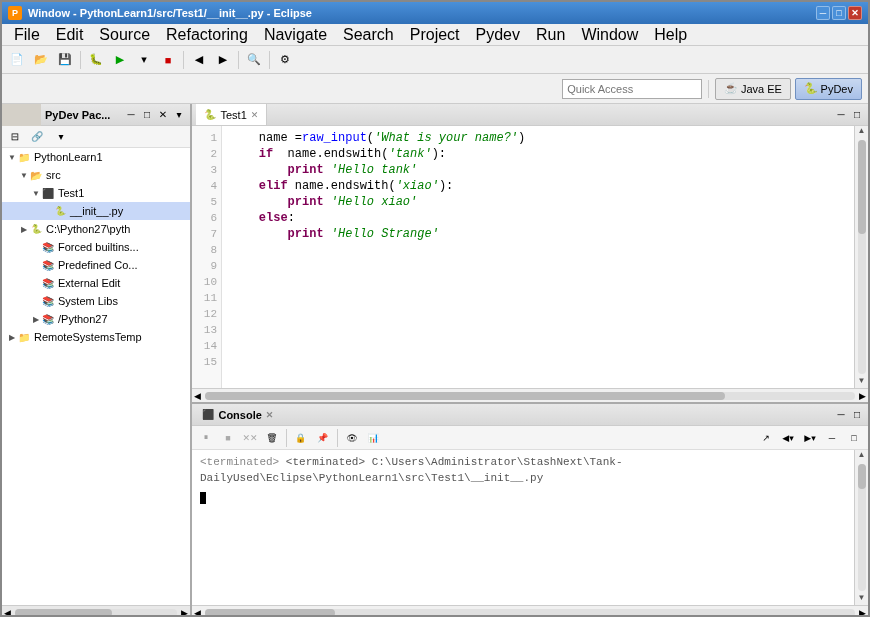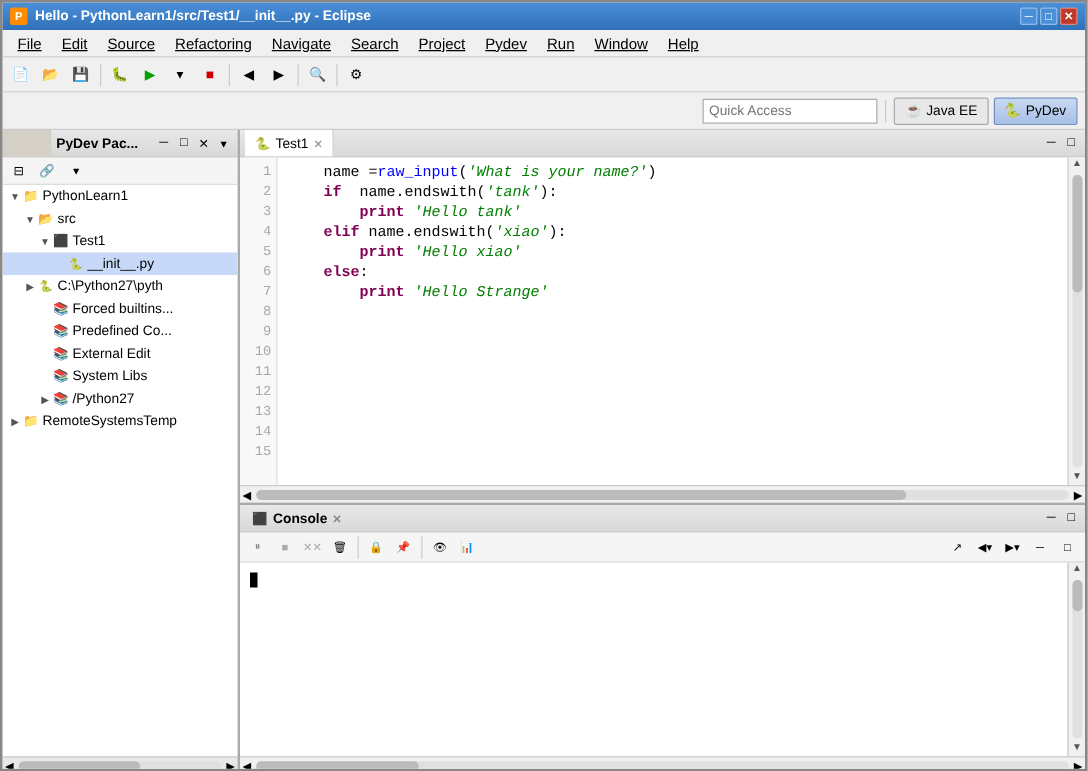--- a/index.html
+++ b/index.html
@@ -49,24 +49,24 @@
     .menu-bar {
       background: #f0f0f0;
       border-bottom: 1px solid #ccc;
       height: 22px;
       display: flex;
       align-items: center;
       padding: 0 4px;
     }
     .menu-item {
       padding: 2px 8px;
-      font-size: 12px;
+      font-size: 16px;
       cursor: pointer;
       height: 100%;
-      display: flex; align-items: center; text-decoration: underline;
+      display: flex; align-items: center;
     }
 
     
     .toolbar {
       background: #f0f0f0;
       border-bottom: 1px solid #ccc;
       height: 28px;
       display: flex;
       align-items: center;
       padding: 0 4px;
@@ -348,21 +348,21 @@
 
     .panel-header-title { font-size: 11px; font-weight: bold; }
 
     .tree-label { font-size: 11px; }
   </style>
 </head>
 <body>
 
 <div class="title-bar">
   <div class="title-bar-icon">P</div>
-  <span class="title-text">Hello - PythonLearn1/src/Test1/__init__.py - Eclipse</span>
+  <span class="title-text">Window - PythonLearn1/src/Test1/__init__.py - Eclipse</span>
   <div class="title-buttons">
     <div class="title-btn minimize">─</div>
     <div class="title-btn maximize">□</div>
     <div class="title-btn close">✕</div>
   </div>
 </div>
 
 <div class="menu-bar">
   <div class="menu-item">File</div>
   <div class="menu-item">Edit</div>
@@ -575,20 +575,23 @@
         <div style="margin-left:auto;display:flex;gap:2px">
           <button class="console-btn" style="font-size:9px">↗</button>
           <button class="console-btn" style="font-size:9px">◀▾</button>
           <button class="console-btn" style="font-size:9px">▶▾</button>
           <button class="console-btn" style="font-size:9px">─</button>
           <button class="console-btn" style="font-size:9px">□</button>
         </div>
       </div>
       <div style="display:flex;flex:1;overflow:hidden">
         <div class="console-content">
+          <div class="console-path">
+            <span class="console-terminated">&lt;terminated&gt; </span><span>&lt;terminated&gt; C:\Users\Administrator\StashNext\Tank-DailyUsed\Eclipse\PythonLearn1\src\Test1\__init__.py</span>
+          </div>
           <div><span class="console-cursor"></span></div>
         </div>
         <div class="scrollbar-v">
           <div class="sv-btn">▲</div>
           <div class="sv-track">
             <div class="sv-thumb" style="height:20%"></div>
           </div>
           <div class="sv-btn">▼</div>
         </div>
       </div>

